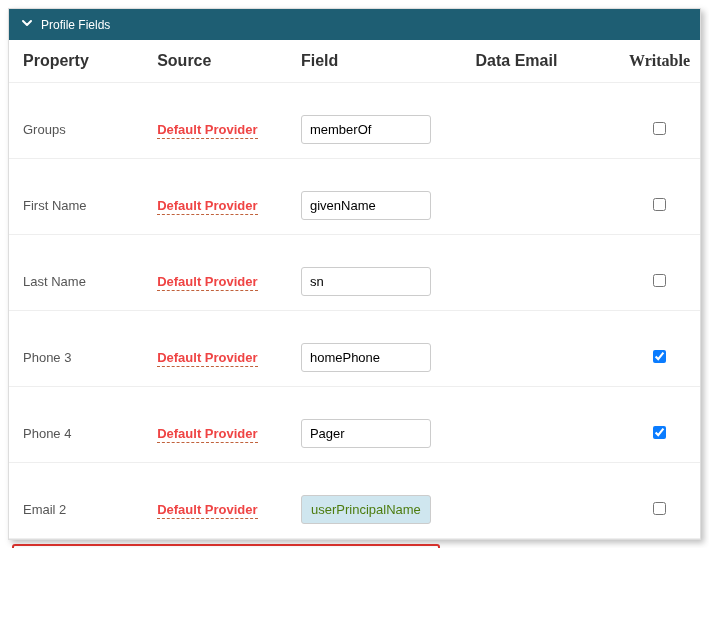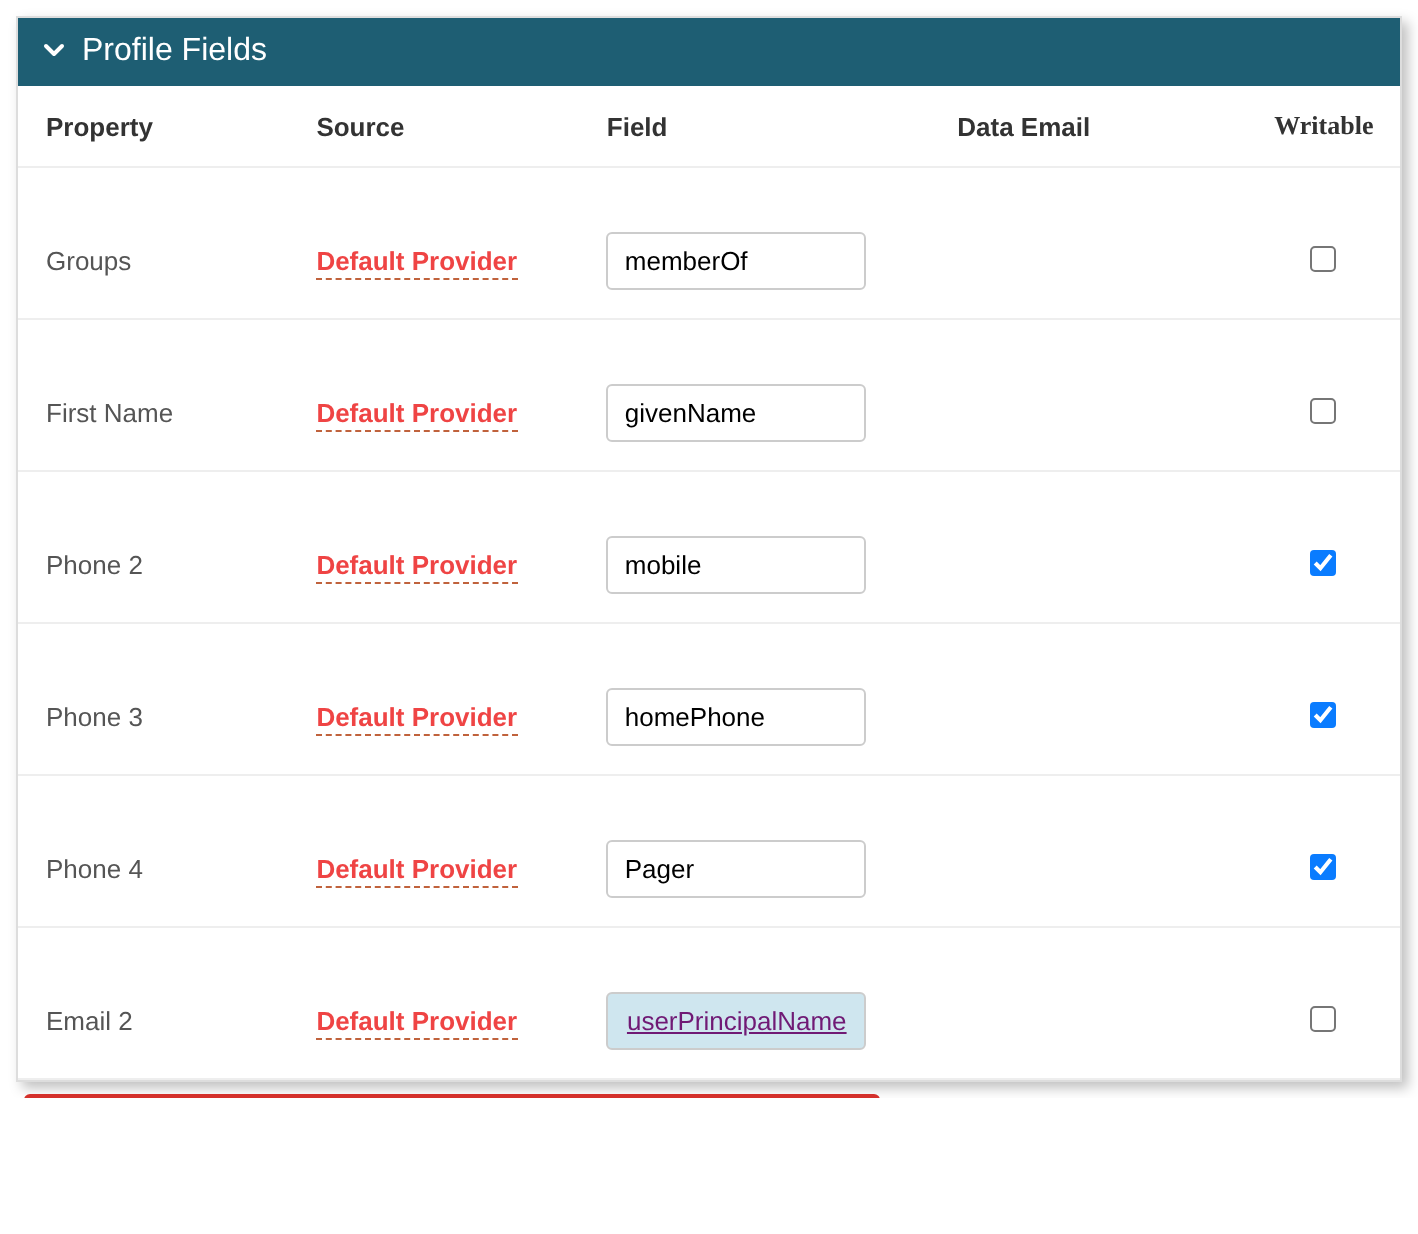--- a/index.html
+++ b/index.html
@@ -13,35 +13,35 @@
       border: 1px solid #ddd;
       box-shadow: 3px 3px 6px rgba(0,0,0,0.25);
       background: #fff;
     }
     .panel-header {
       background: #1e5e73;
       color: #fff;
       padding: 8px 12px;
       display: flex;
       align-items: center;
-      font-size: 16px;
+      font-size: 12px;
       font-weight: 400;
       cursor: pointer;
     }
     .panel-header .chevron {
       margin-right: 8px;
       font-size: 13px;
       display: inline-block;
     }
     .tbl { width: 100%; border-collapse: collapse; }
     .tbl th {
       text-align: left;
       font-weight: 700;
       color: #333;
-      font-size: 13px;
+      font-size: 16px;
       padding: 12px 10px 12px 14px;
       border-bottom: 1px solid #eee;
     }
     .tbl th.wcol { text-align: center; }
     .tbl td {
       font-size: 13px;
       color: #555;
       padding: 32px 10px 14px 14px;
       border-bottom: 1px solid #eee;
       vertical-align: middle;
@@ -59,23 +59,22 @@
       width: 130px;
       padding: 6px 8px;
       border: 1px solid #ccc;
       border-radius: 3px;
       font-size: 13px;
       color: #000000;
       background: #fff;
     }
     .field-input.hl {
       background: #cfe6ef;
-      color: #701a75;
+      color: #4d7c0f;
       text-align: center;
-      text-decoration: underline;
     }
     .wcol-cell { text-align: center; }
     input[type=checkbox] {
       width: 13px; height: 13px;
       accent-color: #0a7cff;
       cursor: pointer;
     }
     .col-property { width: 135px; }
     .col-source   { width: 145px; }
     .col-field    { width: 175px; }
@@ -126,25 +125,25 @@
             <td class="wcol-cell"><input type="checkbox" style=""></td>
           </tr>
           <tr>
             <td>First Name</td>
             <td><a class="link">Default Provider</a></td>
             <td><input type="text" class="field-input" value="givenName" style=""></td>
             <td></td>
             <td class="wcol-cell"><input type="checkbox" style=""></td>
           </tr>
           <tr>
-            <td>Phone 2</td>
+            <td>Last Name</td>
             <td><a class="link">Default Provider</a></td>
-            <td><input type="text" class="field-input" value="mobile" style=""></td>
+            <td><input type="text" class="field-input" value="sn" style=""></td>
             <td></td>
-            <td class="wcol-cell"><input type="checkbox" checked="" style=""></td>
+            <td class="wcol-cell"><input type="checkbox" style=""></td>
           </tr>
           <tr>
             <td>Phone 3</td>
             <td><a class="link">Default Provider</a></td>
             <td><input type="text" class="field-input" value="homePhone" style=""></td>
             <td></td>
             <td class="wcol-cell"><input type="checkbox" checked="" style=""></td>
           </tr>
           <tr>
             <td>Phone 4</td>

